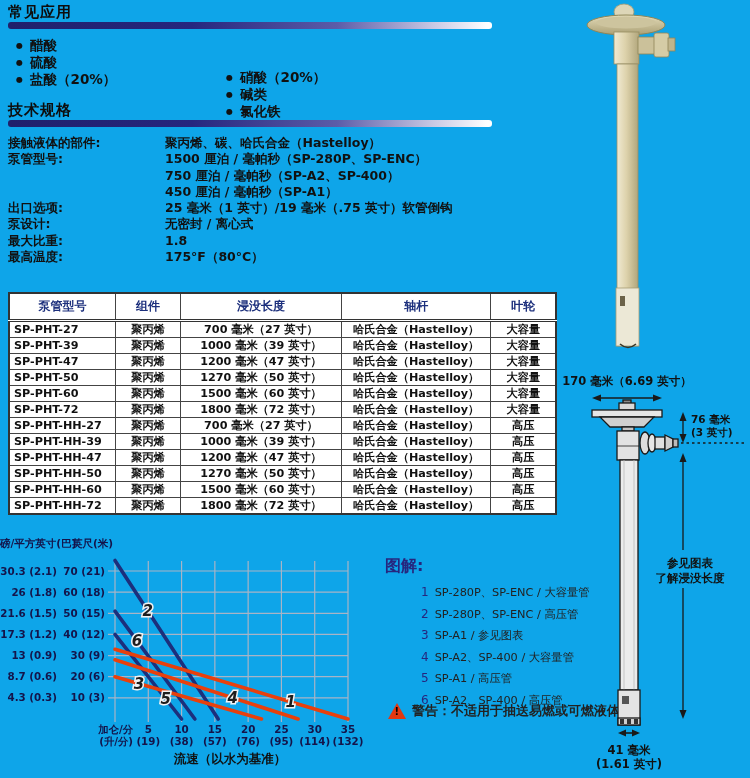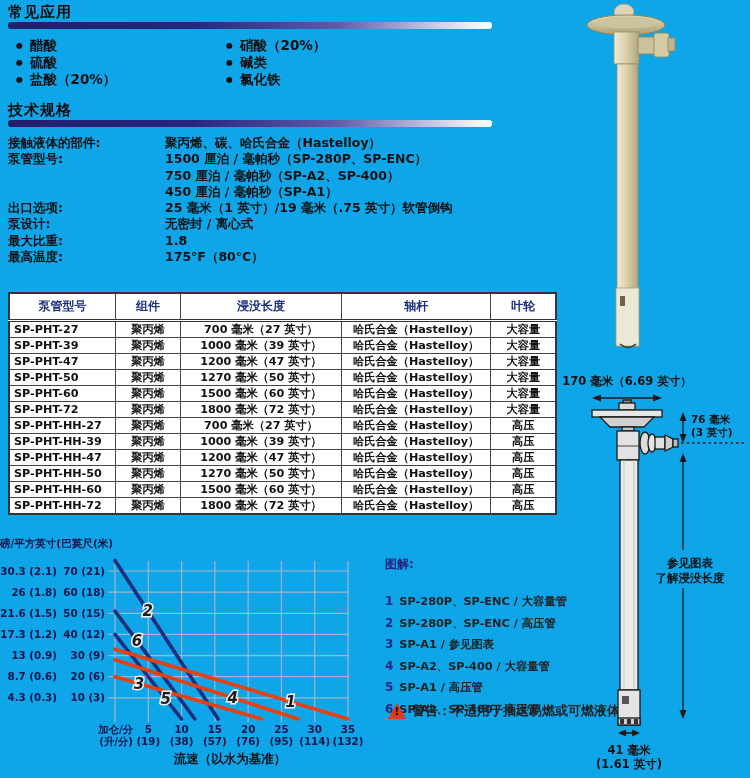--- a/index.html
+++ b/index.html
@@ -9,21 +9,21 @@
   }
   .sec-title { position:absolute; font-size:15px; font-weight:bold; color:#0d0d0d; letter-spacing:1px; }
   #title-apps { left:8px; top:3px; }
   #title-specs { left:8px; top:101px; }
   .grad-bar { position:absolute; left:8px; width:484px; height:7px; border-radius:3px;
     background:linear-gradient(90deg,#20206b 0%,#26267e 38%,#5c5ca8 68%,#c9c9e4 88%,#ffffff 99%); }
   #bar-apps { top:22px; }
   #bar-specs { top:120px; }
 
   .app-col { position:absolute; top:37px; }
-  #app-col-0 { left:16px; } #app-col-1 { left:226px; }
+  #app-col-0 { left:16px; } #app-col-1 { left:226px;margin-top:32px; }
   .bullet-item { font-size:13.5px; font-weight:bold; line-height:17px; white-space:nowrap; }
   .bullet-item .dot { font-size:8px; vertical-align:2px; margin-right:7px; }
 
   #spec-rows { position:absolute; left:8px; top:135px; width:540px; }
   .spec-row { display:flex; font-size:12.5px; font-weight:bold; line-height:16.3px; white-space:nowrap; }
   .spec-label { width:157px; flex:0 0 157px; }
   .spec-value { flex:1; }
 
   #pump-table { position:absolute; left:8px; top:292px; border-collapse:collapse; background:#fff; }
   #pump-table th, #pump-table td { border:1px solid #444; white-space:nowrap; }
@@ -35,22 +35,22 @@
   #pump-table td.c0 { text-align:left; padding-left:4px; width:90px; }
   #pump-table td.c1, #pump-table th.h1 { width:42px;text-align:center; }
   #pump-table td.c2, #pump-table th.h2 { width:138px; }
   #pump-table td.c3, #pump-table th.h3 { width:126px; }
   #pump-table td.c4, #pump-table th.h4 { width:42px; }
   #pump-table { border:2px solid #333; }
 
   #chart-svg { position:absolute; left:0; top:525px; }
 
   #legend { position:absolute; left:385px; top:556px; width:180px; }
-  #legend-title { font-size:12px; font-weight:bold; color:#26267e; margin-bottom:18px; }
-  .legend-item { font-size:11.3px; font-weight:bold; color:#222; line-height:21.5px; white-space:nowrap; }
+  #legend-title { font-size:16px; font-weight:bold; color:#26267e; margin-bottom:5px; }
+  .legend-item { font-size:11.3px; font-weight:normal; color:#222; line-height:21.5px; white-space:nowrap;margin-left:36px; }
   .legend-item .lnum { color:#26267e; margin-right:6px; font-size:12px; }
 
   #warning { position:absolute; left:388px; top:702px; display:flex; align-items:center; gap:6px; }
   .warn-tri { width:0; height:0; border-left:9px solid transparent; border-right:9px solid transparent;
     border-bottom:16px solid #e23812; position:relative; }
   .warn-tri:after { content:"!"; position:absolute; left:-2.5px; top:3px; font-size:10px; font-weight:bold; color:#000; }
   #warning .warn-text { font-size:13px; font-weight:bold; color:#222; white-space:nowrap; }
 
   #product-photo { position:absolute; left:560px; top:0; }
   #dimension-drawing { position:absolute; left:560px; top:370px; }

